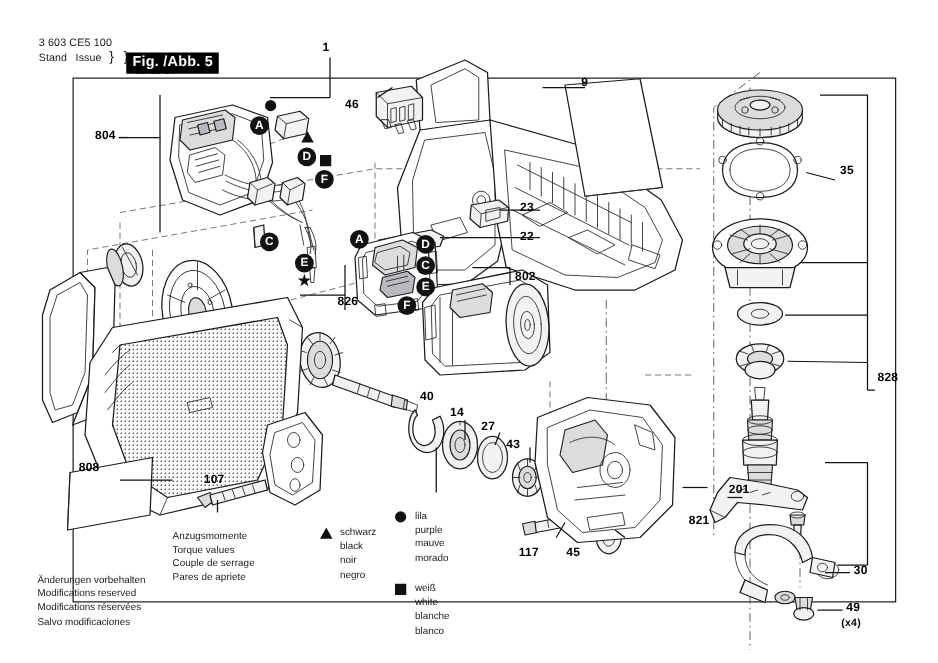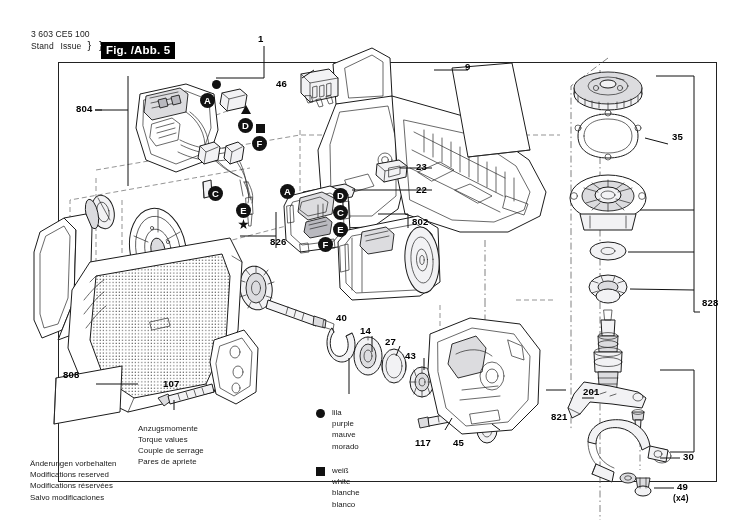--- a/index.html
+++ b/index.html
@@ -641,20 +641,31 @@
 <div class="abs bub" style="left:318px;top:237px;">F</div>
 
 <div class="abs" id="torque">
   <div>Anzugsmomente</div>
   <div>Torque values</div>
   <div>Couple de serrage</div>
   <div>Pares de apriete</div>
 </div>
 
 <div class="legcol" style="left:256px;top:407px;">
+  <div class="leg-item" style="margin-top:13px;">
+    <div class="leg-sym">
+        <div class="sym tri"></div>
+      </div>
+    <div class="leg-words">
+      <div>schwarz</div>
+      <div>black</div>
+      <div>noir</div>
+      <div>negro</div>
+    </div>
+  </div>
 </div>
 
 <div class="legcol" style="left:316px;top:407px;">
   <div class="leg-item">
     <div class="leg-sym">
         <div class="sym circle"></div>
       </div>
     <div class="leg-words">
       <div>lila</div>
       <div>purple</div>

